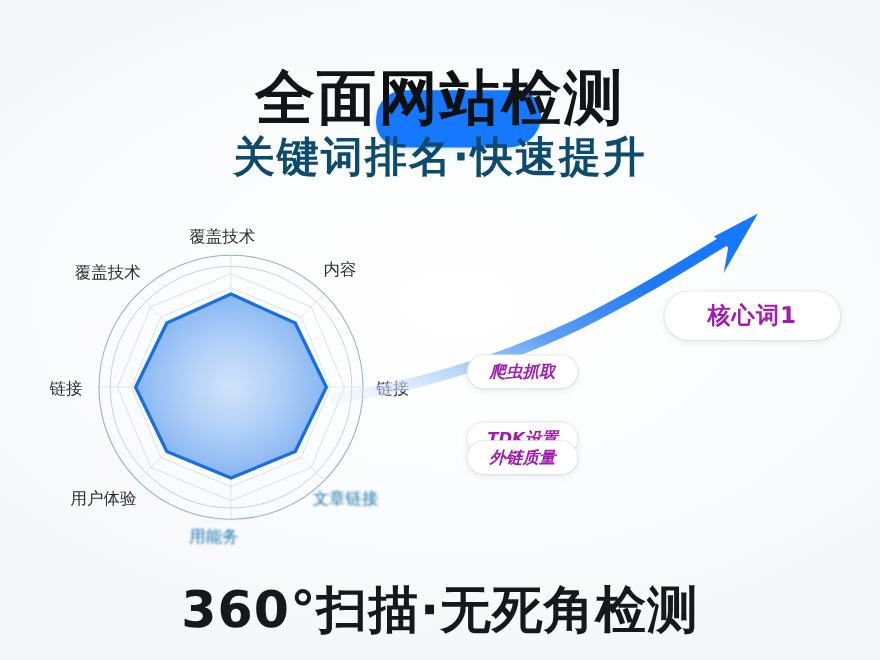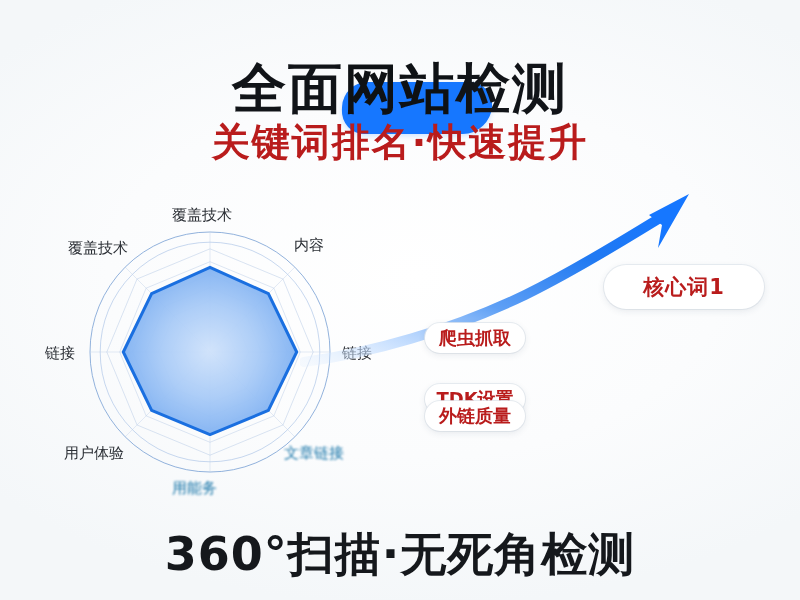--- a/index.html
+++ b/index.html
@@ -32,21 +32,21 @@
     border-radius:26px 26px 30px 26px;
     transform:skewX(-3deg);
     z-index:0;
     box-shadow:0 2px 5px rgba(22,119,255,.18);
   }
   .title-main .t{position:relative;z-index:1;}
   .title-main .t.on-blue{color:#0e1114;}
 
   .subtitle{
     position:absolute;left:0;top:117px;width:800px;text-align:center;
-    font-size:38px;font-weight:700;color:#b91c1c;letter-spacing:2px;
+    font-size:38px;font-weight:700;color:#0c4a6e;letter-spacing:2px;
     font-family:"DejaVu Sans","Liberation Sans",sans-serif;
   }
 
   .footline{
     position:absolute;left:0;top:524px;width:800px;text-align:center;
     font-size:46px;font-weight:700;color:#15181c;letter-spacing:1px;
     font-family:"DejaVu Sans","Liberation Sans",sans-serif;
   }
 
   
@@ -64,25 +64,25 @@
 
   
   #arrow-svg{position:absolute;left:300px;top:185px;}
 
   
   .pill{
     position:absolute;
     background:#ffffff;
     border-radius:999px;
     display:flex;align-items:center;justify-content:center;
-    color:#b91c1c;font-weight:700;
+    color:#a21caf;font-weight:700;
     box-shadow:0 2px 7px rgba(40,60,90,.10),0 0 0 1px rgba(230,235,240,.8);
     font-family:"DejaVu Sans","Liberation Sans",sans-serif;
   }
-  .pill-small{font-size:18px;height:30px;width:100px;}
+  .pill-small{font-size:15px;height:30px;width:100px;font-style:italic;}
   .pill-large{font-size:21px;height:44px;width:160px;letter-spacing:1px;}
 
   #pill-crawl{left:425px;top:323px;}
   #pill-tdk{left:425px;top:384px;}
   #pill-backlink{left:425px;top:401px;}
   #pill-kw1{left:604px;top:265px;}
   #pill-kw2{left:604px;top:333px;}
 </style>
 </head>
 <body>

